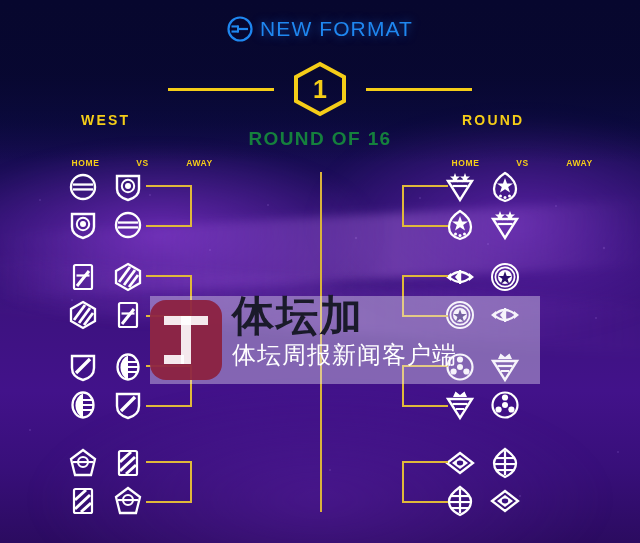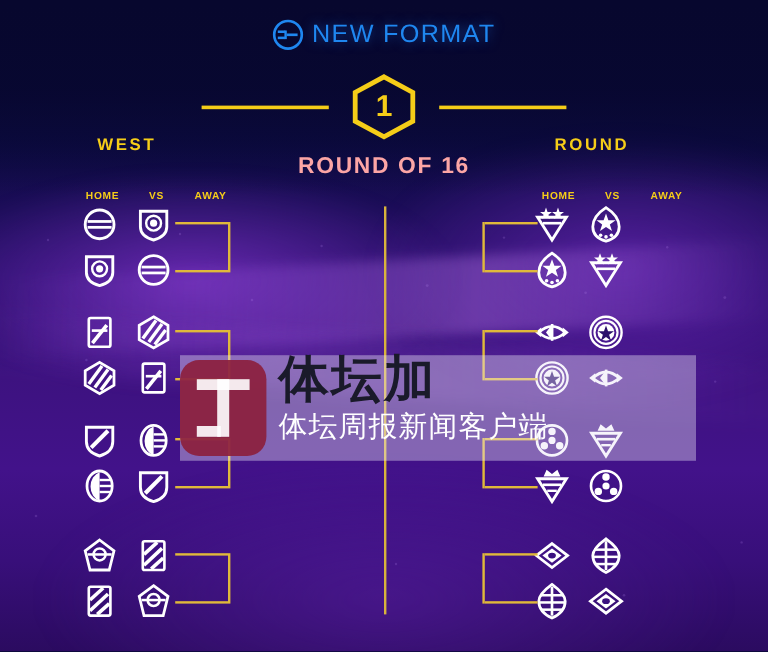--- a/index.html
+++ b/index.html
@@ -45,28 +45,28 @@
   .rb-line{position:absolute;top:26px;height:3px;background:#f5cd18;}
   .rb-line.left{left:168px;width:106px;}
   .rb-line.right{right:168px;width:106px;}
   .hexwrap{position:absolute;left:50%;top:0;transform:translateX(-50%);
     width:56px;height:54px;}
   .hexnum{position:absolute;left:0;top:0;width:56px;height:54px;
     display:flex;align-items:center;justify-content:center;
     color:#f5cd18;font-size:25px;font-weight:bold;line-height:1;}
 
   .round-title{position:absolute;left:0;top:128px;width:100%;text-align:center;
-    color:#fca5a5;font-size:19px;font-weight:bold;letter-spacing:1.4px;}
+    color:#15803d;font-size:19px;font-weight:bold;letter-spacing:1.4px;}
 
   .conf{position:absolute;top:112px;color:#f5cd18;font-size:14px;font-weight:bold;
     letter-spacing:2.2px;}
   .conf.west{left:81px;}
   .conf.east{left:462px;}
 
-  .hva{position:absolute;top:158px;display:flex;gap:0;
+  .hva{position:absolute;top:158px;display:flex;gap:12px;
     color:#f5cd18;font-size:8.5px;font-weight:bold;letter-spacing:.6px;}
   .hva span{width:45px;text-align:center;}
   .hva.west{left:63px;}
   .hva.east{left:443px;}
 
   
   .side{position:absolute;top:170px;width:250px;height:350px;}
   .side.west{left:58px;}
   .side.east{left:400px;}
 
@@ -93,21 +93,21 @@
   .east .conn .h.t{right:0;top:0;width:44px;}
   .east .conn .h.b{right:0;top:40px;width:44px;}
   .east .conn .v{left:0;top:0;height:42px;}
 
   
   .divider{position:absolute;left:320px;top:172px;width:2px;height:340px;
     background:#d9b33c;}
 
   
   .wm{position:absolute;left:150px;top:296px;width:390px;height:88px;
-    background:rgba(232,228,245,.40);padding-left:40px;}
+    background:rgba(232,228,245,.40);}
   .wm-logo{position:absolute;left:0px;top:0px;width:76px;height:88px;}
   .wm-text{position:absolute;left:82px;top:-4px;}
   .wm-big{color:#1a1a2a;font-size:42px;font-weight:bold;line-height:48px;
     letter-spacing:2px;font-family:"DejaVu Sans", sans-serif;}
   .wm-small{color:#ffffff;font-size:24px;line-height:30px;letter-spacing:1px;
     font-family:"DejaVu Sans", sans-serif;}
 
   svg{display:block;overflow:visible;}
 </style>
 </head>

